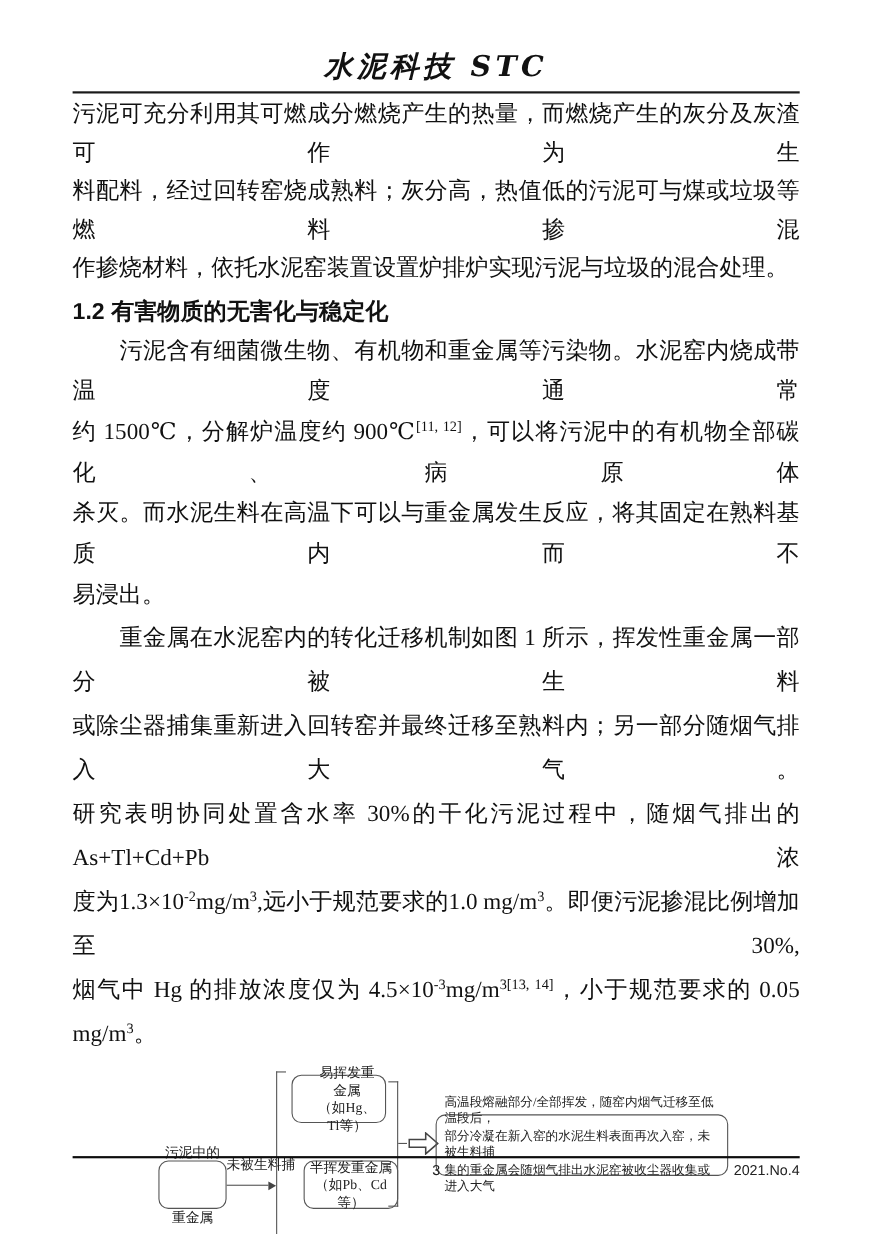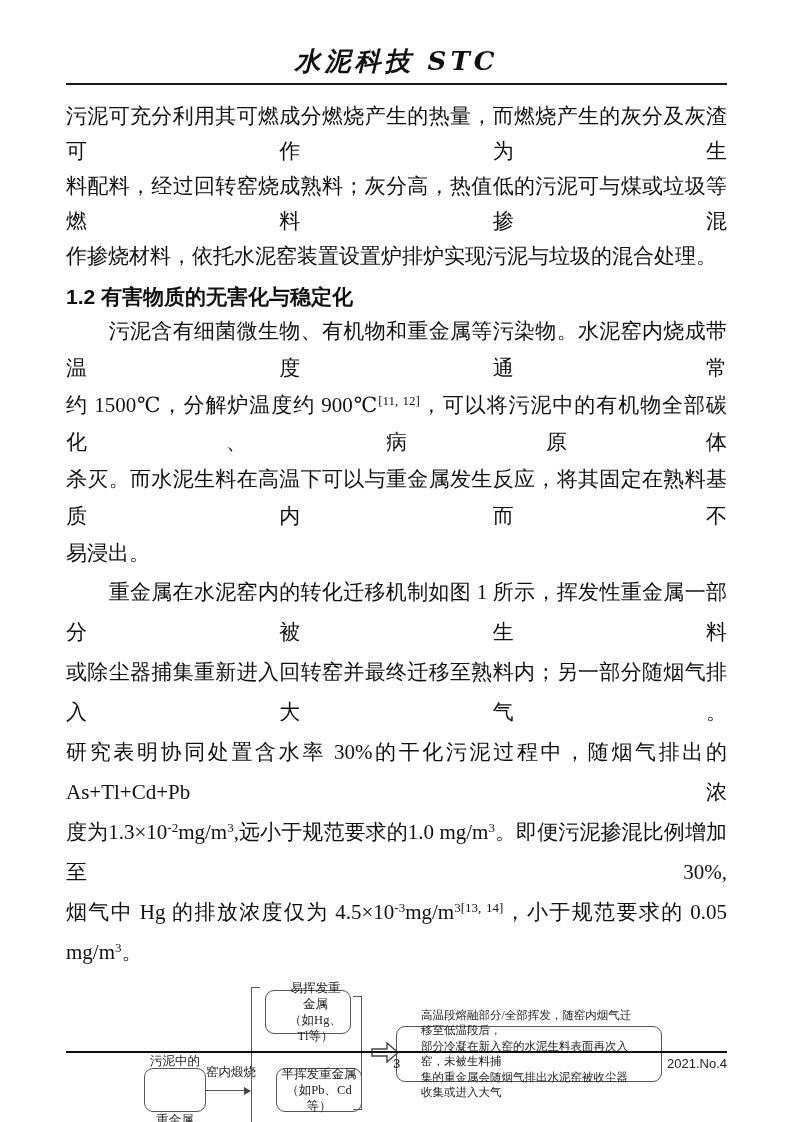--- a/index.html
+++ b/index.html
@@ -16,42 +16,42 @@
     margin-top:44px; text-align:center; font-size:26px; line-height:34px;
     font-style:italic; font-weight:600; letter-spacing:4px;
     font-family:"DejaVu Serif",serif;
   }
   .header-rule { margin-top:5px; border-top:2.4px solid #1a1a1a; }
 
   
   .para { font-size:21px; }
   .para .line { text-align:justify; text-align-last:justify; }
   .para .line.para-end { text-align-last:left; }
-  .para-1 { margin-top:14px; }
+  .para-1 { margin-top:1px; }
   .para-1 .line { line-height:35px; }
   .para-2 .line { line-height:37px; }
   .para-3 .line { line-height:40px; }
   sup { font-size:13px; line-height:0; vertical-align:7px; letter-spacing:0; }
 
   .section-heading {
     margin-top:7px; font-size:21px; line-height:32px; font-weight:bold;
     font-family:"Liberation Sans","DejaVu Sans",sans-serif;
   }
 
   
   .figure { position:relative; margin-top:8px; height:212px;
     font-family:"Liberation Serif","DejaVu Serif",serif; }
   .fig-box {
     position:absolute; border:1.4px solid #555; border-radius:9px;
     font-size:12.5px; line-height:16px; color:#222;
     display:flex; flex-direction:column; justify-content:center;
     padding:2px 4px;
   }
   .fig-box .line { text-align:center; }
-  .fig-box.outcome { font-size:11.5px; line-height:15.5px; padding:3px 24px; }
+  .fig-box.outcome { font-size:11.5px; line-height:15.5px; padding:3px 7px; }
   .fig-box.outcome .line { text-align:left; }
   .fig-label { position:absolute; font-size:12.5px; color:#222; white-space:nowrap; }
   .hline { position:absolute; height:1.4px; background:#555; }
   .arrowhead { position:absolute; width:0; height:0;
     border-left:7px solid #444; border-top:4px solid transparent; border-bottom:4px solid transparent; }
   .brk-left  { position:absolute; width:9px; border-left:1.4px solid #555;
     border-top:1.4px solid #555; border-bottom:1.4px solid #555; }
   .brk-right { position:absolute; width:9px; border-right:1.4px solid #555;
     border-top:1.4px solid #555; border-bottom:1.4px solid #555; }
   .block-arrow { position:absolute; }
@@ -96,21 +96,21 @@
         <div class="line para-end">烟气中 Hg 的排放浓度仅为 4.5×10<sup>-3</sup>mg/m<sup>3[13, 14]</sup>，小于规范要求的 0.05 mg/m<sup>3</sup>。</div>
       </div>
 
     <div class="figure">
 
       <div class="fig-box" style="left:78px; top:88px; width:62px; height:44px;gap:43px;">
           <div class="line">污泥中的</div>
           <div class="line">重金属</div>
         </div>
 
-      <div class="fig-label" style="left:140px; top:84px;">窑内煅烧</div>
+      <div class="fig-label" style="left:140px; top:84px;">未被生料捕</div>
       <div class="hline" style="left:140px; top:110px; width:38px;"></div>
       <div class="arrowhead" style="left:178px; top:107px;"></div>
 
       <div class="brk-left" style="left:185px; top:7px; height:198px;"></div>
 
       <div class="fig-box" style="left:199px; top:10px; width:86px; height:44px;padding-left:19px;">
           <div class="line">易挥发重金属</div>
           <div class="line">（如Hg、Tl等）</div>
         </div>
       <div class="fig-box" style="left:210px; top:88px; width:86px; height:44px;">

